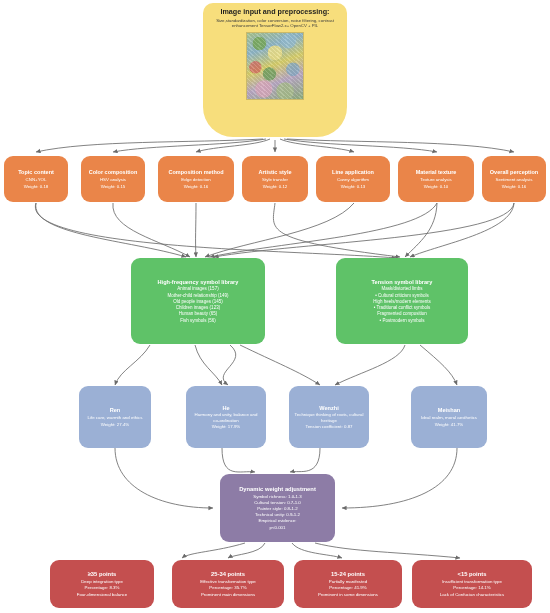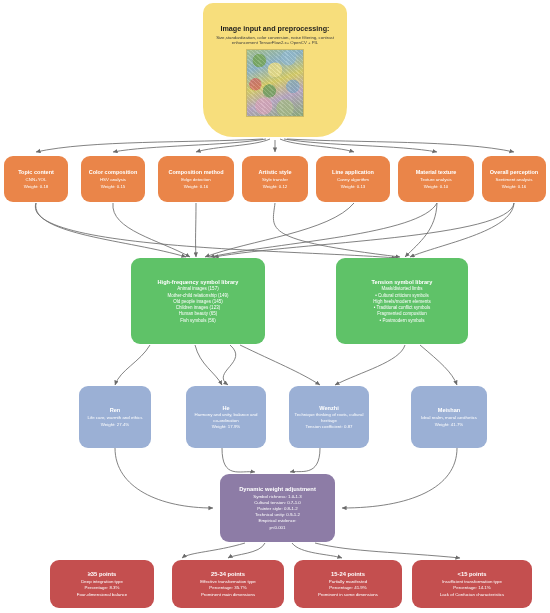--- a/index.html
+++ b/index.html
@@ -7,21 +7,21 @@
        font-family:"Liberation Sans","DejaVu Sans",sans-serif;color:#ffffff;}
   #canvas{position:absolute;inset:0;width:550px;height:613px;}
   svg.links{position:absolute;left:0;top:0;width:550px;height:613px;pointer-events:none;}
   .node{position:absolute;box-sizing:border-box;display:flex;flex-direction:column;
         align-items:center;justify-content:center;text-align:center;border-radius:9px;}
   .ttl{font-weight:bold;line-height:1.12;}
   .sub{line-height:1.18;}
 
   
   .input-card{left:203px;top:3px;width:144px;height:134px;background:#F7DE7C;
-              border-radius:10px 10px 30px 30px;justify-content:flex-start;padding-top:22px;color:#2d2d2d;}
+              border-radius:10px 10px 30px 30px;justify-content:flex-start;padding-top:5px;color:#2d2d2d;}
   .input-card .ttl{font-size:7.2px;color:#1f1f1f;}
   .input-card .sub{font-size:4.3px;color:#3a3a3a;margin-top:2px;padding:0 10px;}
   .art{width:56px;height:66px;margin-top:4px;border:1px solid #cbb968;position:relative;overflow:hidden;
        background:
         radial-gradient(circle at 22% 16%, rgba(120,170,90,.85) 0 9%, transparent 10%),
         radial-gradient(circle at 74% 12%, rgba(150,190,210,.8) 0 10%, transparent 11%),
         radial-gradient(circle at 50% 30%, rgba(238,226,140,.85) 0 13%, transparent 14%),
         radial-gradient(circle at 15% 52%, rgba(214,96,96,.7) 0 10%, transparent 11%),
         radial-gradient(circle at 40% 62%, rgba(110,160,95,.8) 0 12%, transparent 13%),
         radial-gradient(circle at 82% 55%, rgba(130,170,200,.75) 0 11%, transparent 12%),

